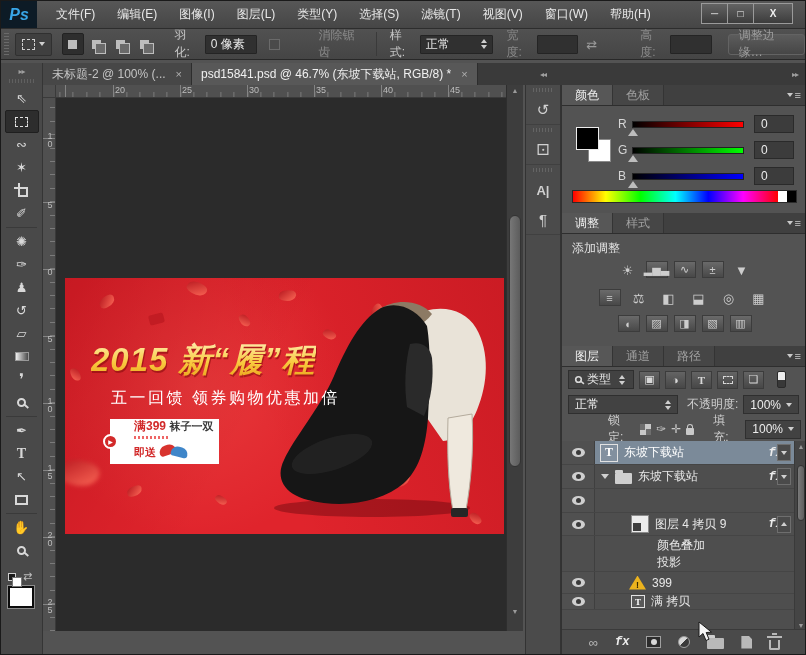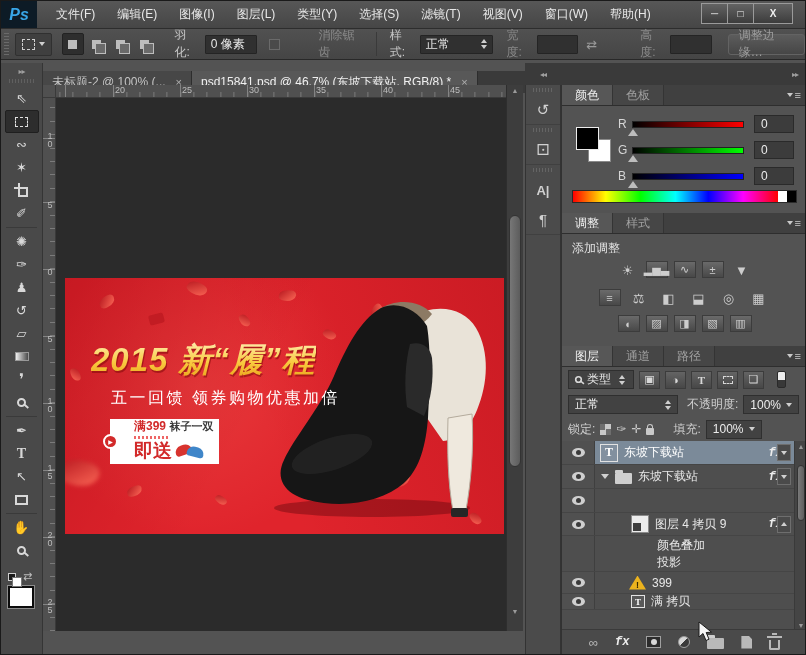--- a/index.html
+++ b/index.html
@@ -63,21 +63,21 @@
   .g-crop{position:relative;width:12px;height:12px;}
   .g-crop::before{content:"";position:absolute;left:2px;top:-2px;width:8px;height:12px;border-left:2px solid #d8d8d8;border-bottom:2px solid #d8d8d8;}
   .g-crop::after{content:"";position:absolute;left:-2px;top:2px;width:12px;height:8px;border-right:2px solid #d8d8d8;border-top:2px solid #d8d8d8;}
   .serifT{font-family:"Liberation Serif","DejaVu Serif",serif;font-weight:bold;font-size:14px;}
   .swatch-mini{display:flex;align-items:center;gap:7px;margin:8px 0 3px 7px;}
   .minisq{width:8px;height:8px;border:1px solid #cfcfcf;background:#1a1a1a;position:relative;}
   .minisq::after{content:"";position:absolute;left:3px;top:3px;width:8px;height:8px;background:#fff;border:1px solid #777;}
   .fg-swatch{width:26px;height:22px;margin:2px 0 0 7px;background:#fff;border:2px solid #0c0c0c;outline:1px solid #8c8c8c;}
 
   
-  .tabbar{position:absolute;left:42px;top:62px;width:482px;height:22px;background:#3a3a3a;display:flex;align-items:flex-end;margin-top:8px;}
+  .tabbar{position:absolute;left:42px;top:62px;width:482px;height:22px;background:#3a3a3a;display:flex;align-items:flex-end;}
   .tab{height:22px;display:flex;align-items:center;gap:10px;padding:0 9px;background:#474747;color:#c4c4c4;
        border-right:1px solid #2d2d2d;font-size:12px;white-space:nowrap;}
   .tab.active{background:#585858;color:#f0f0f0;}
   .tab .x{color:#b0b0b0;font-size:11px;}
 
   
   .corner{position:absolute;left:42px;top:84px;width:13px;height:13px;background:#505050;
           border-right:1px solid #3a3a3a;border-bottom:1px solid #3a3a3a;}
   .hruler{position:absolute;left:55px;top:84px;width:450px;height:13px;background:#505050;border-bottom:1px solid #3a3a3a;
           background-image:repeating-linear-gradient(90deg,#848484 0 1px,transparent 1px 67px),
@@ -177,21 +177,21 @@
   .aico{width:24px;height:19px;display:flex;align-items:center;justify-content:center;color:#cdcdcd;font-size:13px;}
   .aico.box{border:1px solid #3c3c3c;background:linear-gradient(#6a6a6a,#484848);width:22px;height:17px;font-size:11px;}
 
   
   .lrow-bar{display:flex;align-items:center;padding:0 6px;gap:5px;}
   .searchwell{height:19px;background:#424242;border:1px solid #2f2f2f;display:flex;align-items:center;gap:4px;padding:0 5px;color:#e6e6e6;}
   .fico{width:21px;height:18px;border:1px solid #3c3c3c;background:linear-gradient(#646464,#474747);
         display:flex;align-items:center;justify-content:center;color:#d8d8d8;font-size:11px;}
   .fswitch{width:9px;height:17px;border:1px solid #2a2a2a;border-radius:2px;background:linear-gradient(#ededed 0 50%,#383838 50%);margin-left:8px;}
   .pwell{height:19px;background:#424242;border:1px solid #2f2f2f;display:flex;align-items:center;padding:0 6px;gap:5px;color:#ececec;}
-  .plabel{color:#cfcfcf;}
+  .plabel{color:#cfcfcf;margin-left:40px;}
   .checker{width:11px;height:11px;background:conic-gradient(#c9c9c9 25%,#6e6e6e 0 50%,#c9c9c9 0 75%,#6e6e6e 0);}
   .lockico{width:8px;height:7px;background:#c9c9c9;border-radius:1px;position:relative;margin-top:4px;}
   .lockico::before{content:"";position:absolute;left:1px;top:-4px;width:4px;height:4px;border:1.5px solid #c9c9c9;border-bottom:none;border-radius:3px 3px 0 0;}
   .llist{position:absolute;left:0;right:0;top:95px;height:190px;background:#4e4e4e;overflow:hidden;}
   .lrow{display:flex;align-items:stretch;border-bottom:1px solid #454545;position:relative;background:#4e4e4e;}
   .eyecol{width:33px;min-width:33px;border-right:1px solid #3f3f3f;display:flex;align-items:center;justify-content:center;background:#505050;}
   .lcontent{flex:1;display:flex;align-items:center;gap:6px;padding-right:32px;color:#e8e8e8;}
   .lrow.sel .lcontent{background:#7b8a99;color:#fff;}
   .eye{width:13px;height:9px;background:#cfcfcf;border-radius:50%;position:relative;}
   .eye::after{content:"";position:absolute;left:4px;top:2px;width:5px;height:5px;background:#3a3a3a;border-radius:50%;}
@@ -427,21 +427,21 @@
       <div class="coupons">
         <div class="c-circle">▶</div>
         <div class="c-box" style="padding-left:12px;">
           <div class="c2-col">
             <span style="white-space:nowrap;">
               <span class="c-red" style="font-size:12px;">满399</span>
               <span class="c-dark" style="font-size:11px;">袜子一双</span>
             </span>
             <span class="c-dots"></span>
             <span style="display:flex;align-items:center;gap:3px;">
-              <span class="c-red" style="font-size:19px;">即送</span>
+              <span class="c-red" style="font-size:11px;">即送</span>
               <span class="socks">
                 <span class="sock" style="left:0;top:4px;background:#d8332e;transform:rotate(-18deg);"></span>
                 <span class="sock" style="left:12px;top:6px;background:#3f86c9;transform:rotate(14deg);"></span>
               </span>
             </span>
           </div>
         </div>
       </div>
     </div>
   </div>

